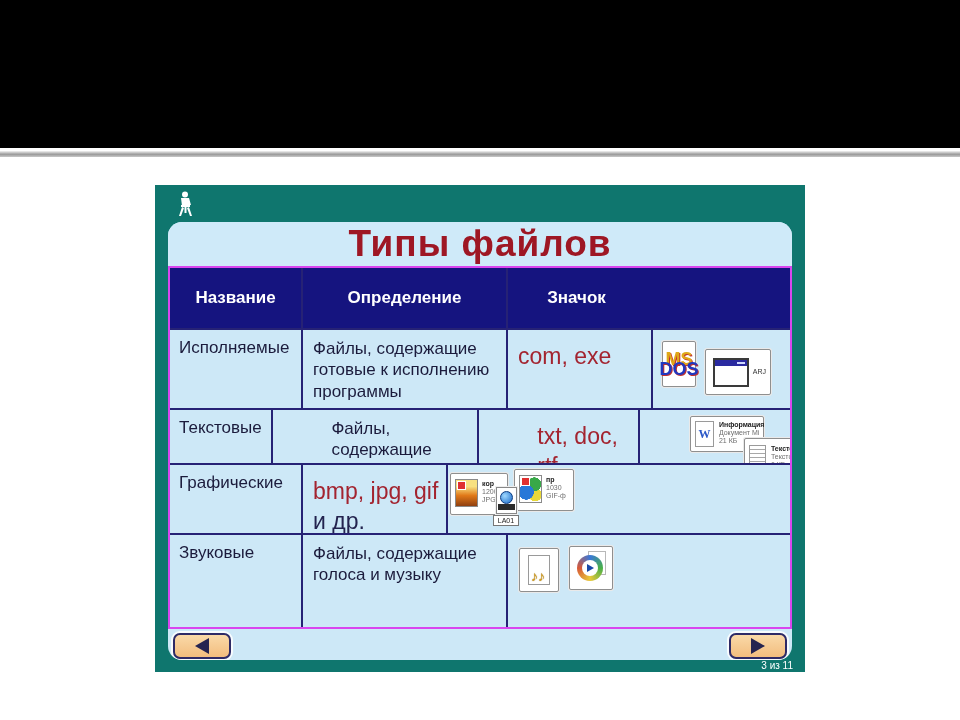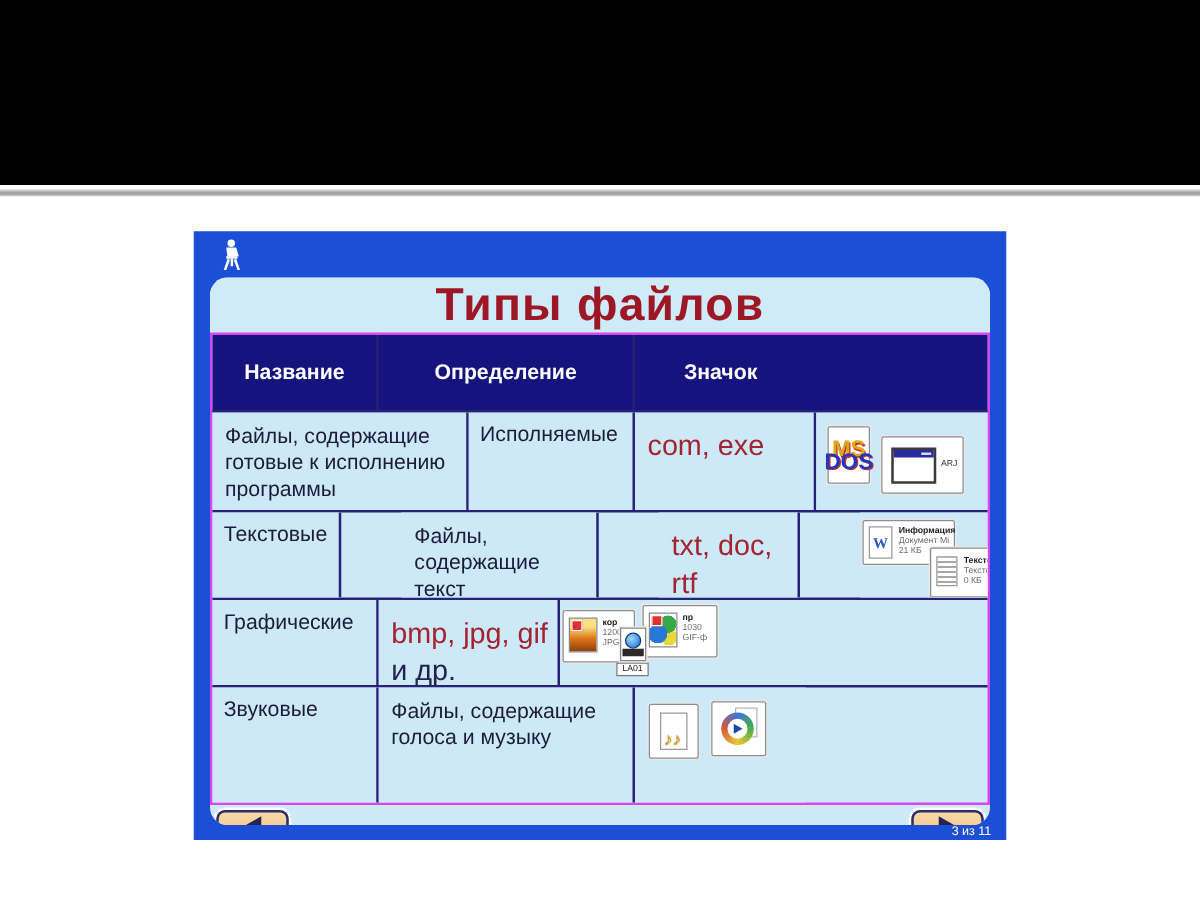--- a/index.html
+++ b/index.html
@@ -5,21 +5,21 @@
   * { margin:0; padding:0; box-sizing:border-box; }
   html,body { width:960px; height:720px; background:#ffffff; overflow:hidden;
     font-family:"Liberation Sans", sans-serif; }
   .stage { position:relative; width:960px; height:720px; }
 
   .letterbox { position:absolute; left:0; top:0; width:960px; height:148px; background:#000; }
   .separator { position:absolute; left:0; top:151px; width:960px; height:6px;
     background:linear-gradient(#f2f2f2, #9a9a9a 55%, #c8c8c8); }
 
   .slide { position:absolute; left:155px; top:185px; width:650px; height:487px;
-    background:#1d4ed8; }
+    background:#0f766e; }
 
   .presenter { position:absolute; left:21px; top:6px; width:20px; height:26px; }
 
   .panel { position:absolute; left:13px; top:37px; width:624px; height:438px;
     background:#cde8f7; border-radius:14px; overflow:hidden;
     display:flex; flex-direction:column; }
 
   .title { height:44px; display:flex; align-items:center; justify-content:center;
     font-size:37px; font-weight:bold; color:#9e1724; letter-spacing:1px;
     background:#cfeaf9; }
@@ -29,21 +29,21 @@
   .td { border-right:2px solid #262275; overflow:hidden; position:relative; }
   .td:last-child { border-right:none; }
   .tr { border-bottom:2px solid #262275; }
   .tr:last-child { border-bottom:none; }
   .c1 { width:133px; } .c2 { width:205px; } .c3 { width:145px; } .c4 { width:137px; }
 
   .thead { height:62px; background:#15147f; }
   .thead .td { display:flex; align-items:center; justify-content:center;
     color:#ffffff; font-weight:bold; font-size:17px; }
 
-  .r1 { height:80px; } .r2 { height:70px;gap:48px; } .r3 { height:70px; } .r4 { height:92px; }
+  .r1 { height:80px; } .r2 { height:55px;gap:48px; } .r3 { height:70px; } .r4 { height:92px; }
   .body-row .td { background:#cde8f7; }
   .cell-name { padding:8px 6px 0 9px; font-size:17px; color:#1b1b3c; }
   .cell-def  { padding:8px 8px 0 10px; font-size:17px; color:#1b1b3c; line-height:1.25; }
   .cell-ext  { padding:12px 6px 0 10px; font-size:23px; line-height:1.3; }
   .ext-main { color:#a32430; }
   .ext-rest { color:#23234f; }
 
   
   .icell { position:relative; }
   .ibox { position:absolute; background:#fff; border:1px solid #8f8f8f; border-radius:2px;
@@ -151,22 +151,22 @@
       <div class="title">Типы файлов</div>
 
       <div class="ftable">
         <div class="tr thead">
           <div class="td c1">Название</div>
           <div class="td c2">Определение</div>
           <div class="td c4">Значок</div>
         </div>
 
         <div class="tr body-row r1">
+          <div class="td c1 cell-name">Исполняемые</div>
           <div class="td c2 cell-def">Файлы, содержащие готовые к исполнению программы</div>
-          <div class="td c1 cell-name">Исполняемые</div>
           <div class="td c3 cell-ext">
             <span class="ext-main">com, exe</span>
             <span class="ext-rest"></span>
           </div>
           <div class="td c4 icell">
             <div class="ibox msdos">
               <span class="ms">MS</span>
               <span class="dos">DOS</span>
             </div>
             <div class="ibox arjbox">

